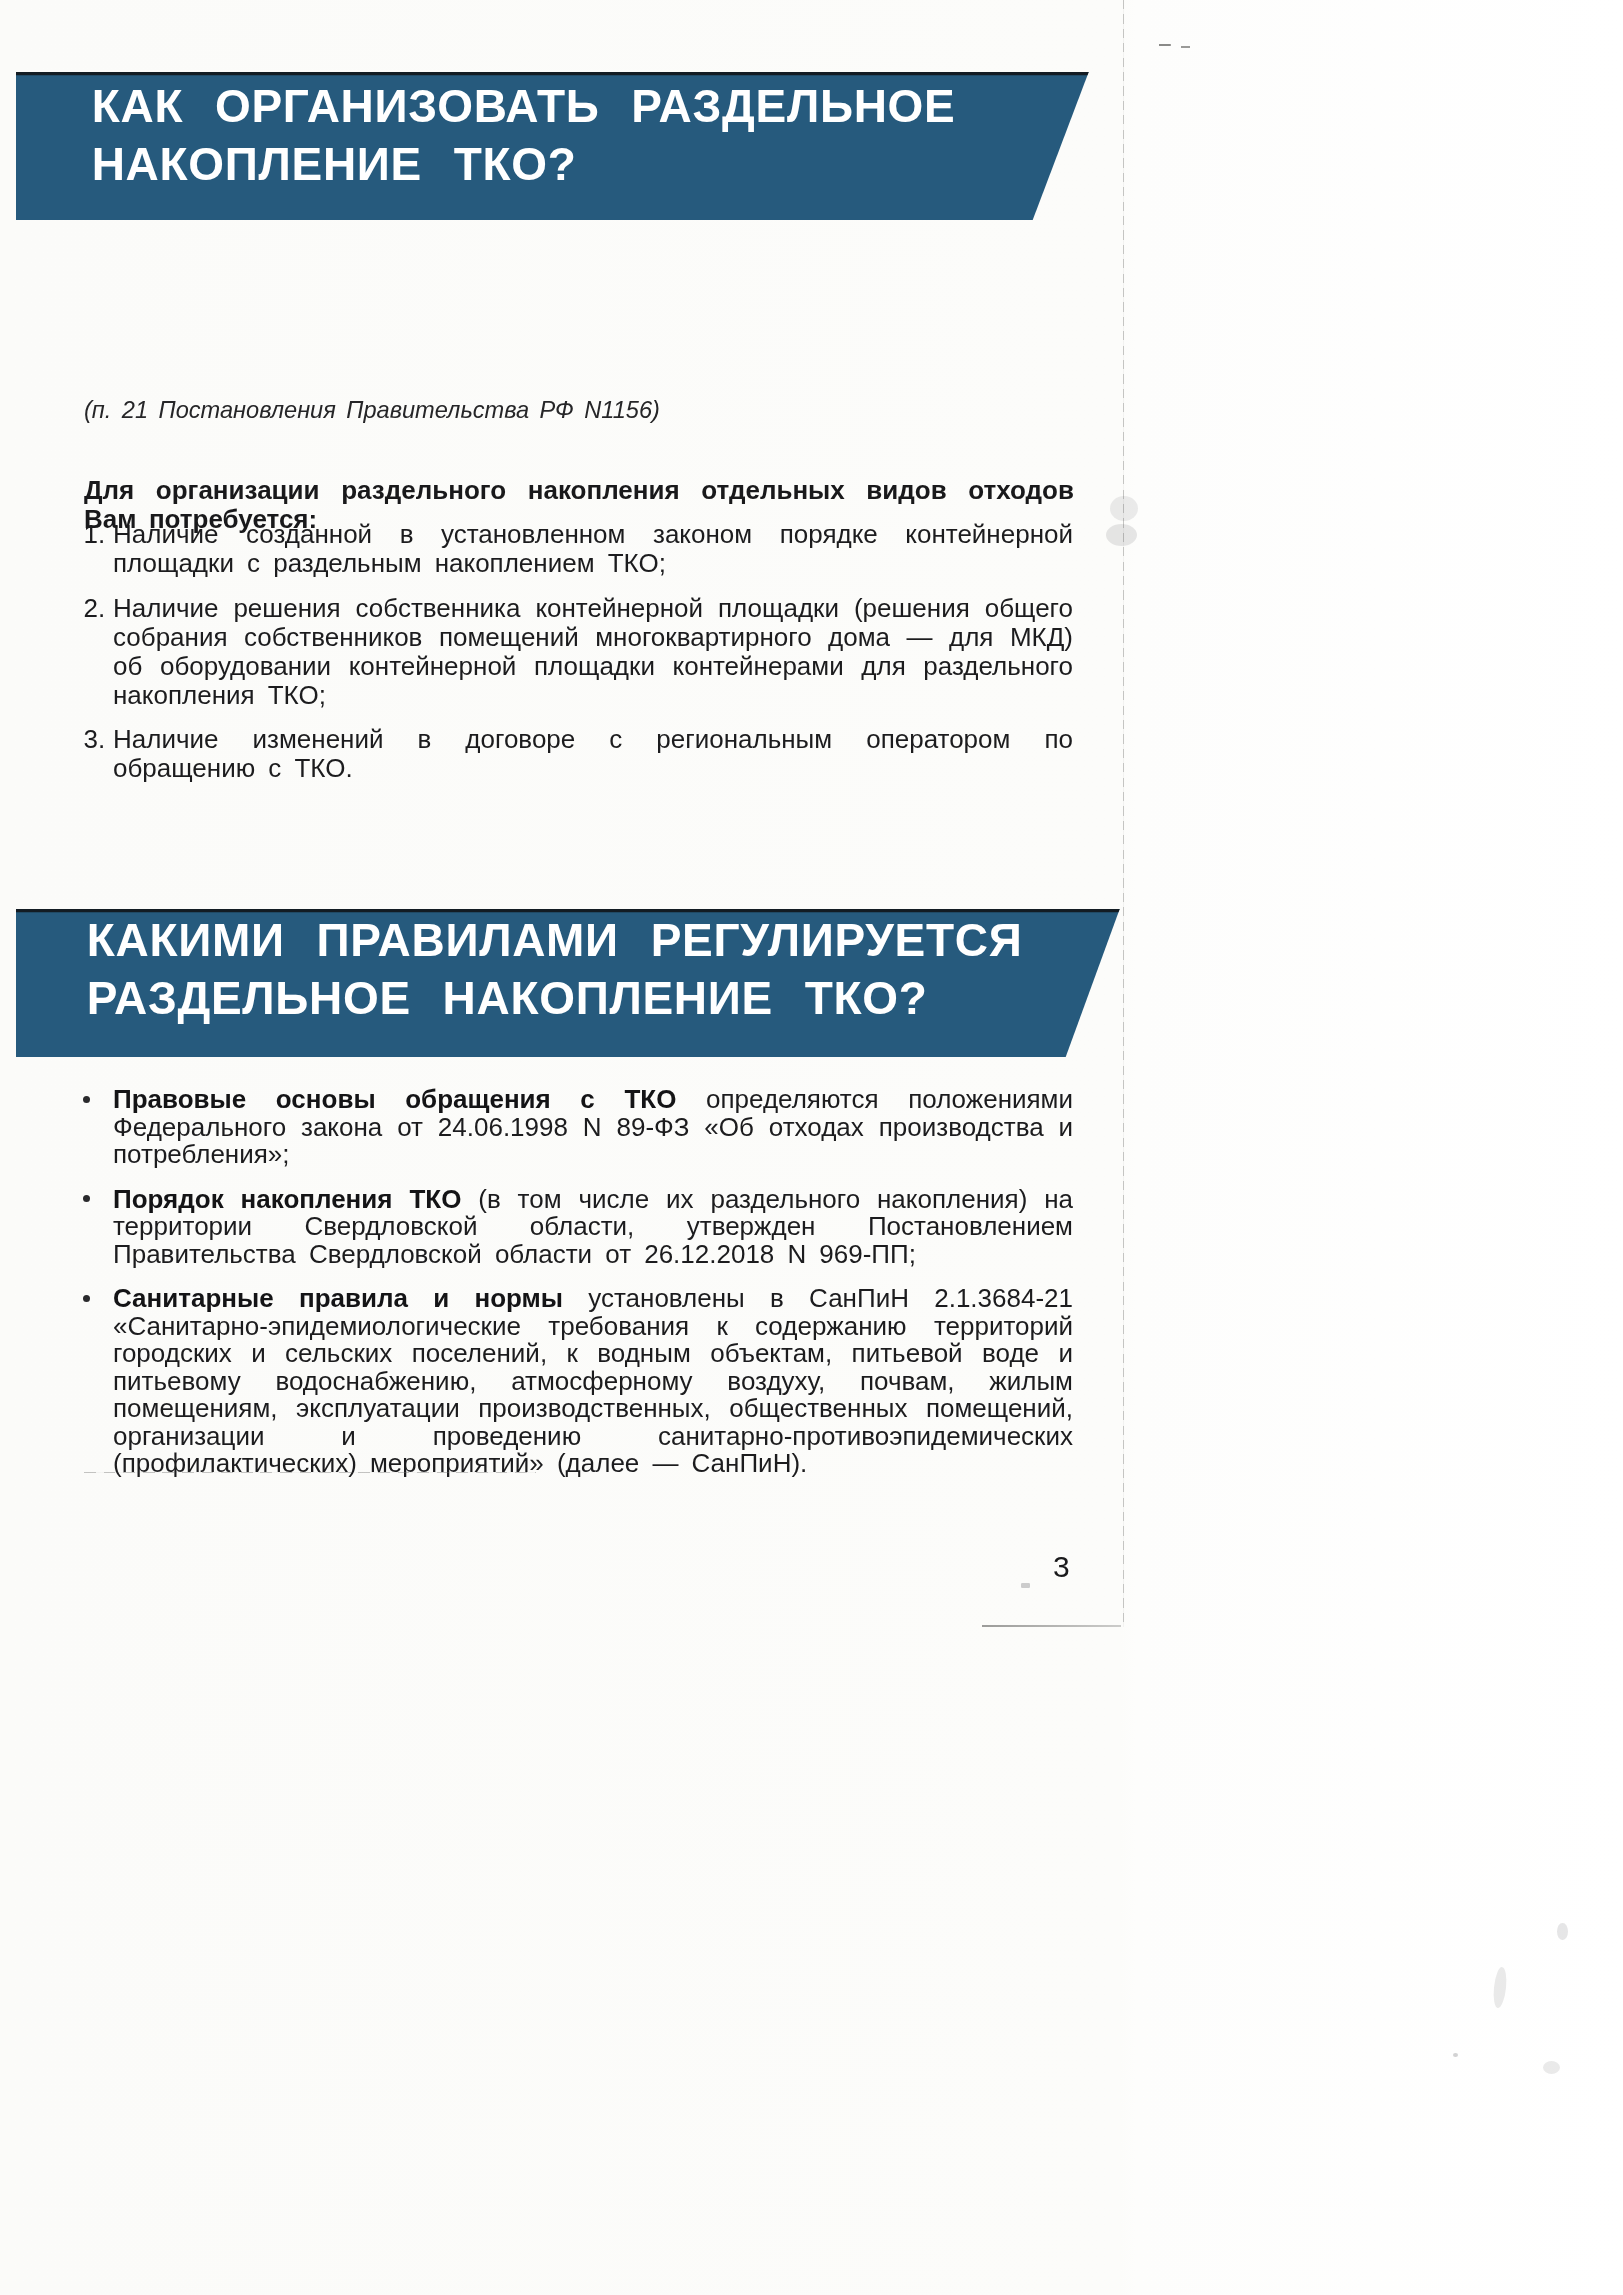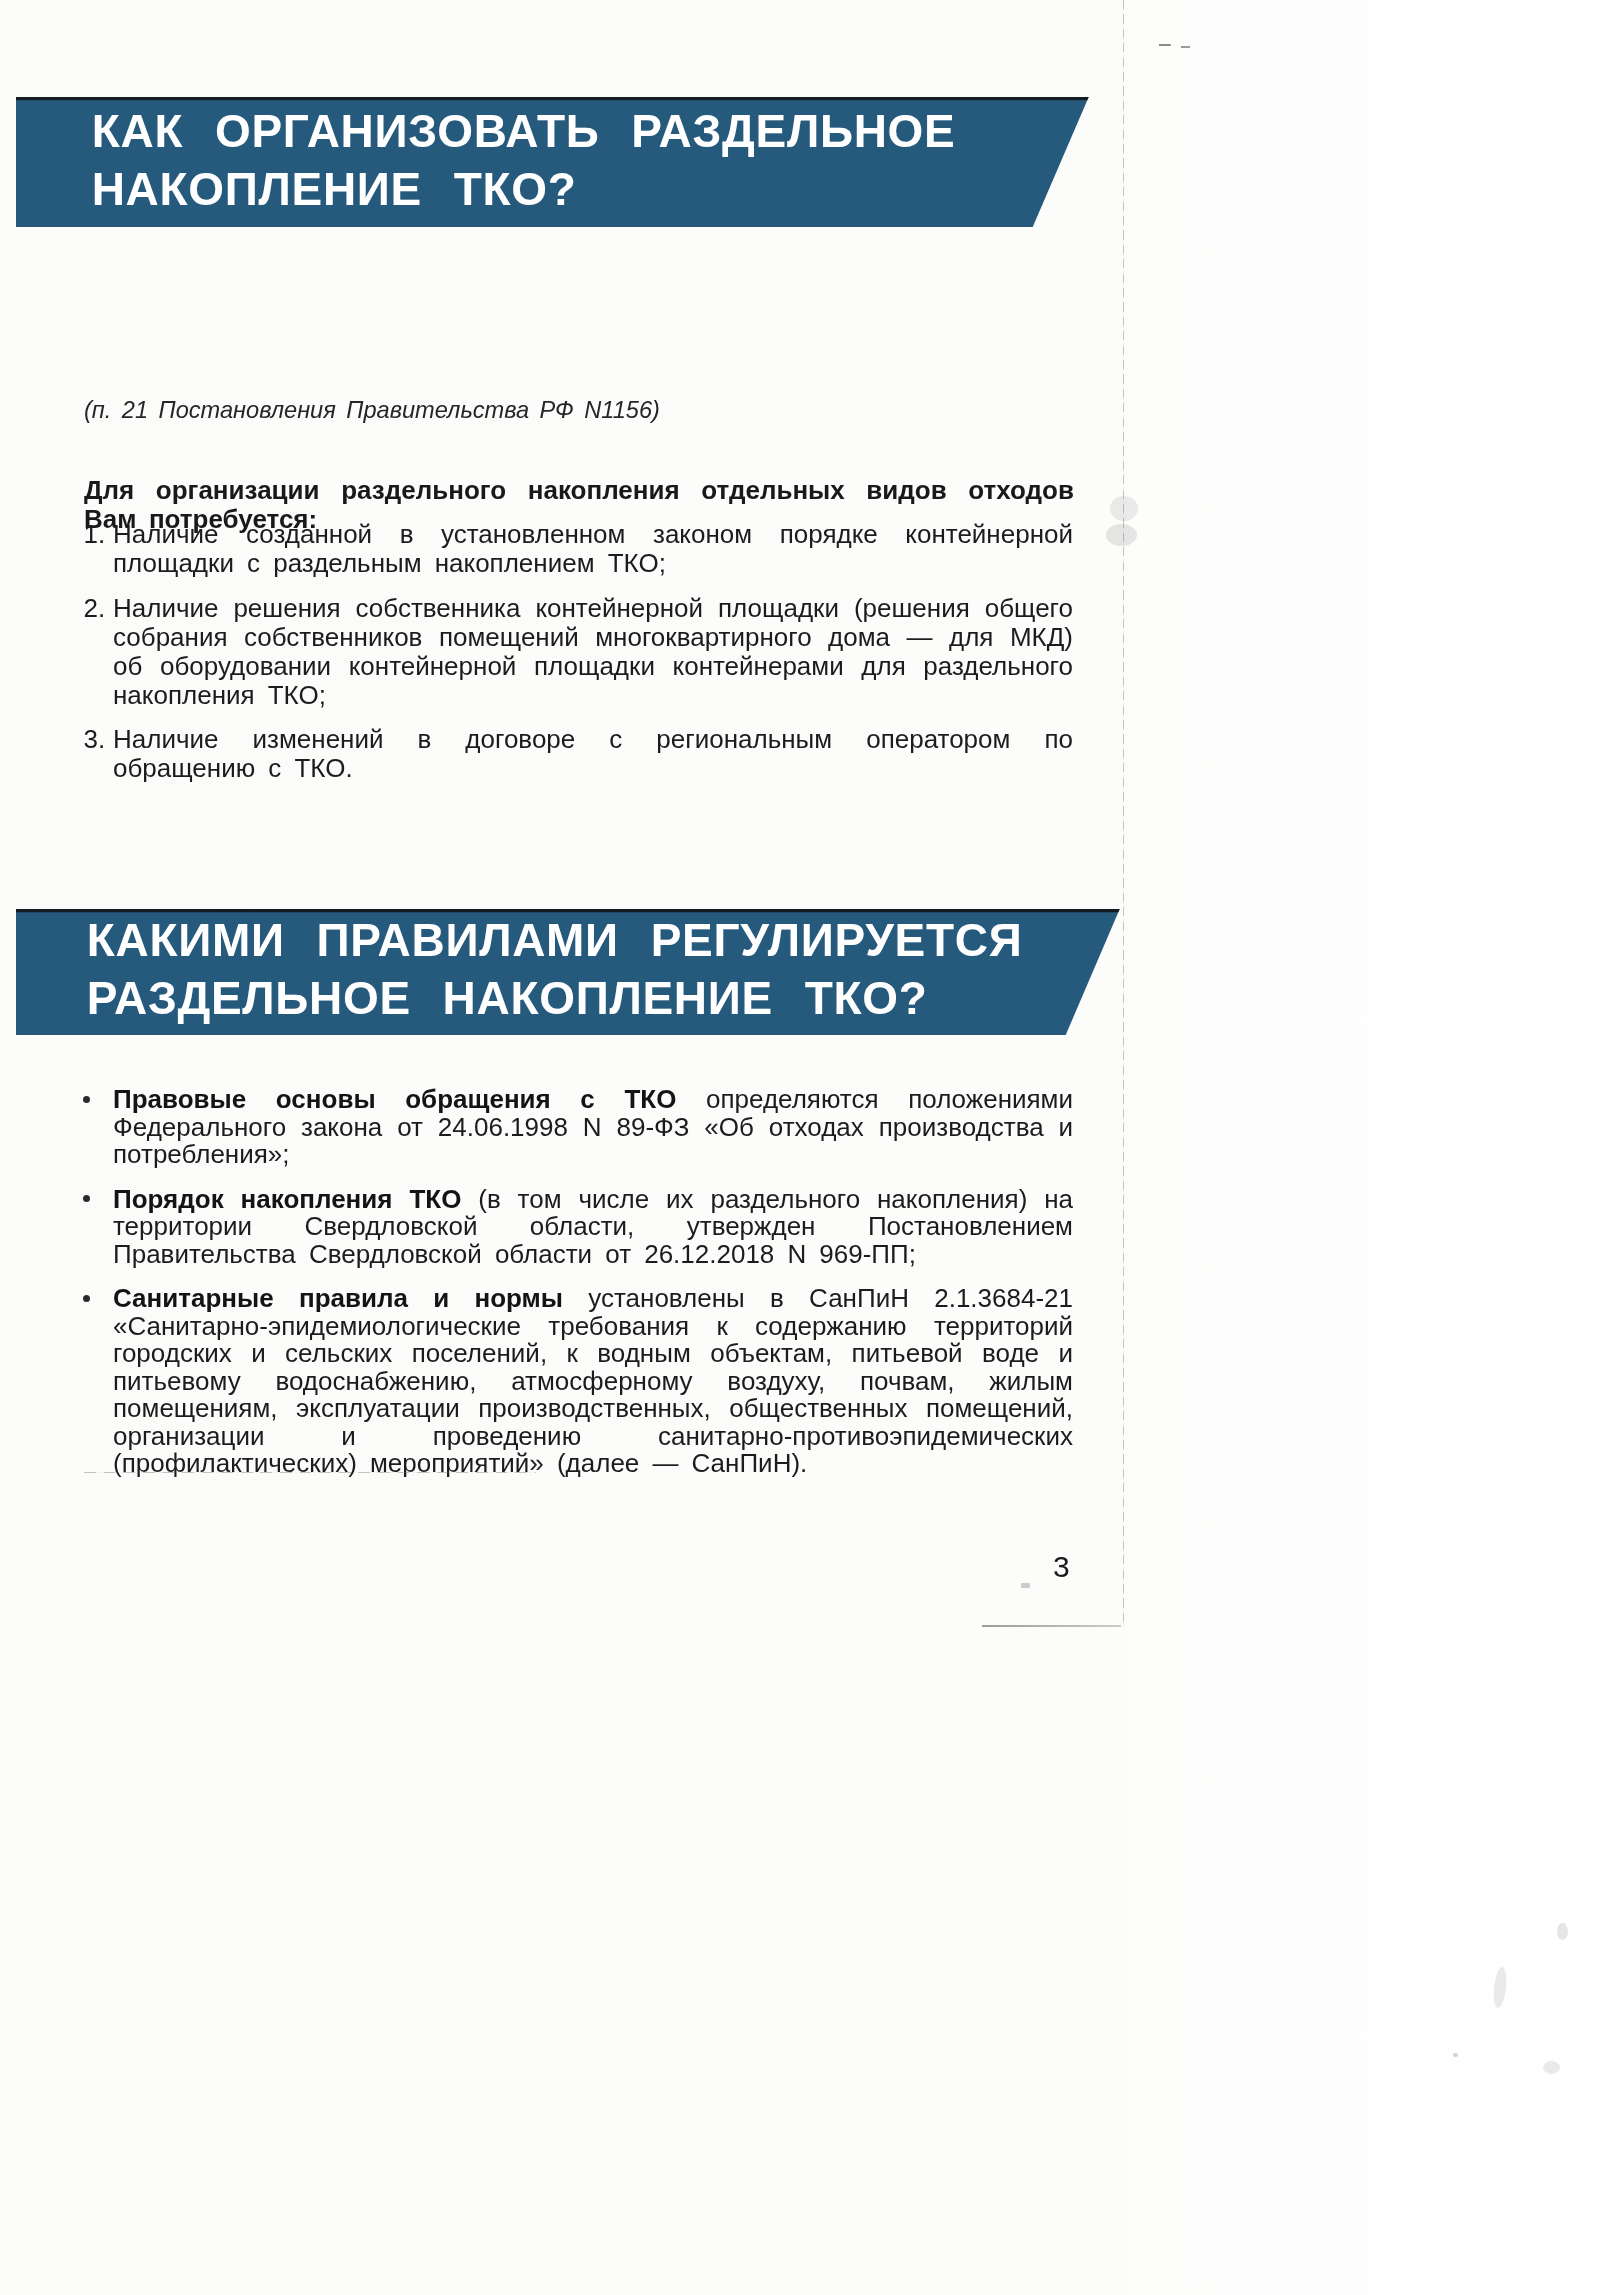--- a/index.html
+++ b/index.html
@@ -23,27 +23,27 @@
     color:#ffffff;
     font-weight:bold;
     font-size:46px;
     line-height:58px;
     letter-spacing:0.7px;
     word-spacing:18.3px;
     box-shadow:inset 0 3.3px 0 #131c23;
   }
   .banner .bline{white-space:nowrap;}
   .banner1{
-    left:15.7px;top:97px;width:1073px;height:130px;
+    left:15.7px;top:72px;width:1073px;height:148px;
     clip-path:polygon(0 0,100% 0,calc(100% - 56px) 100%,0 100%);
     padding:0;
   }
   .banner1 .btext{position:absolute;left:76px;top:4.6px;}
   .banner2{
-    left:15.7px;top:909px;width:1104px;height:126px;
+    left:15.7px;top:909px;width:1104px;height:148px;
     clip-path:polygon(0 0,100% 0,calc(100% - 54px) 100%,0 100%);
   }
   .banner2 .btext{position:absolute;left:71px;top:2px;}
 
   
   .intro{
     position:absolute;left:84px;top:263px;width:990px;
     font-size:28px;line-height:31px;font-weight:bold;
     text-align:justify;color:#161618;
     word-spacing:5.2px;

